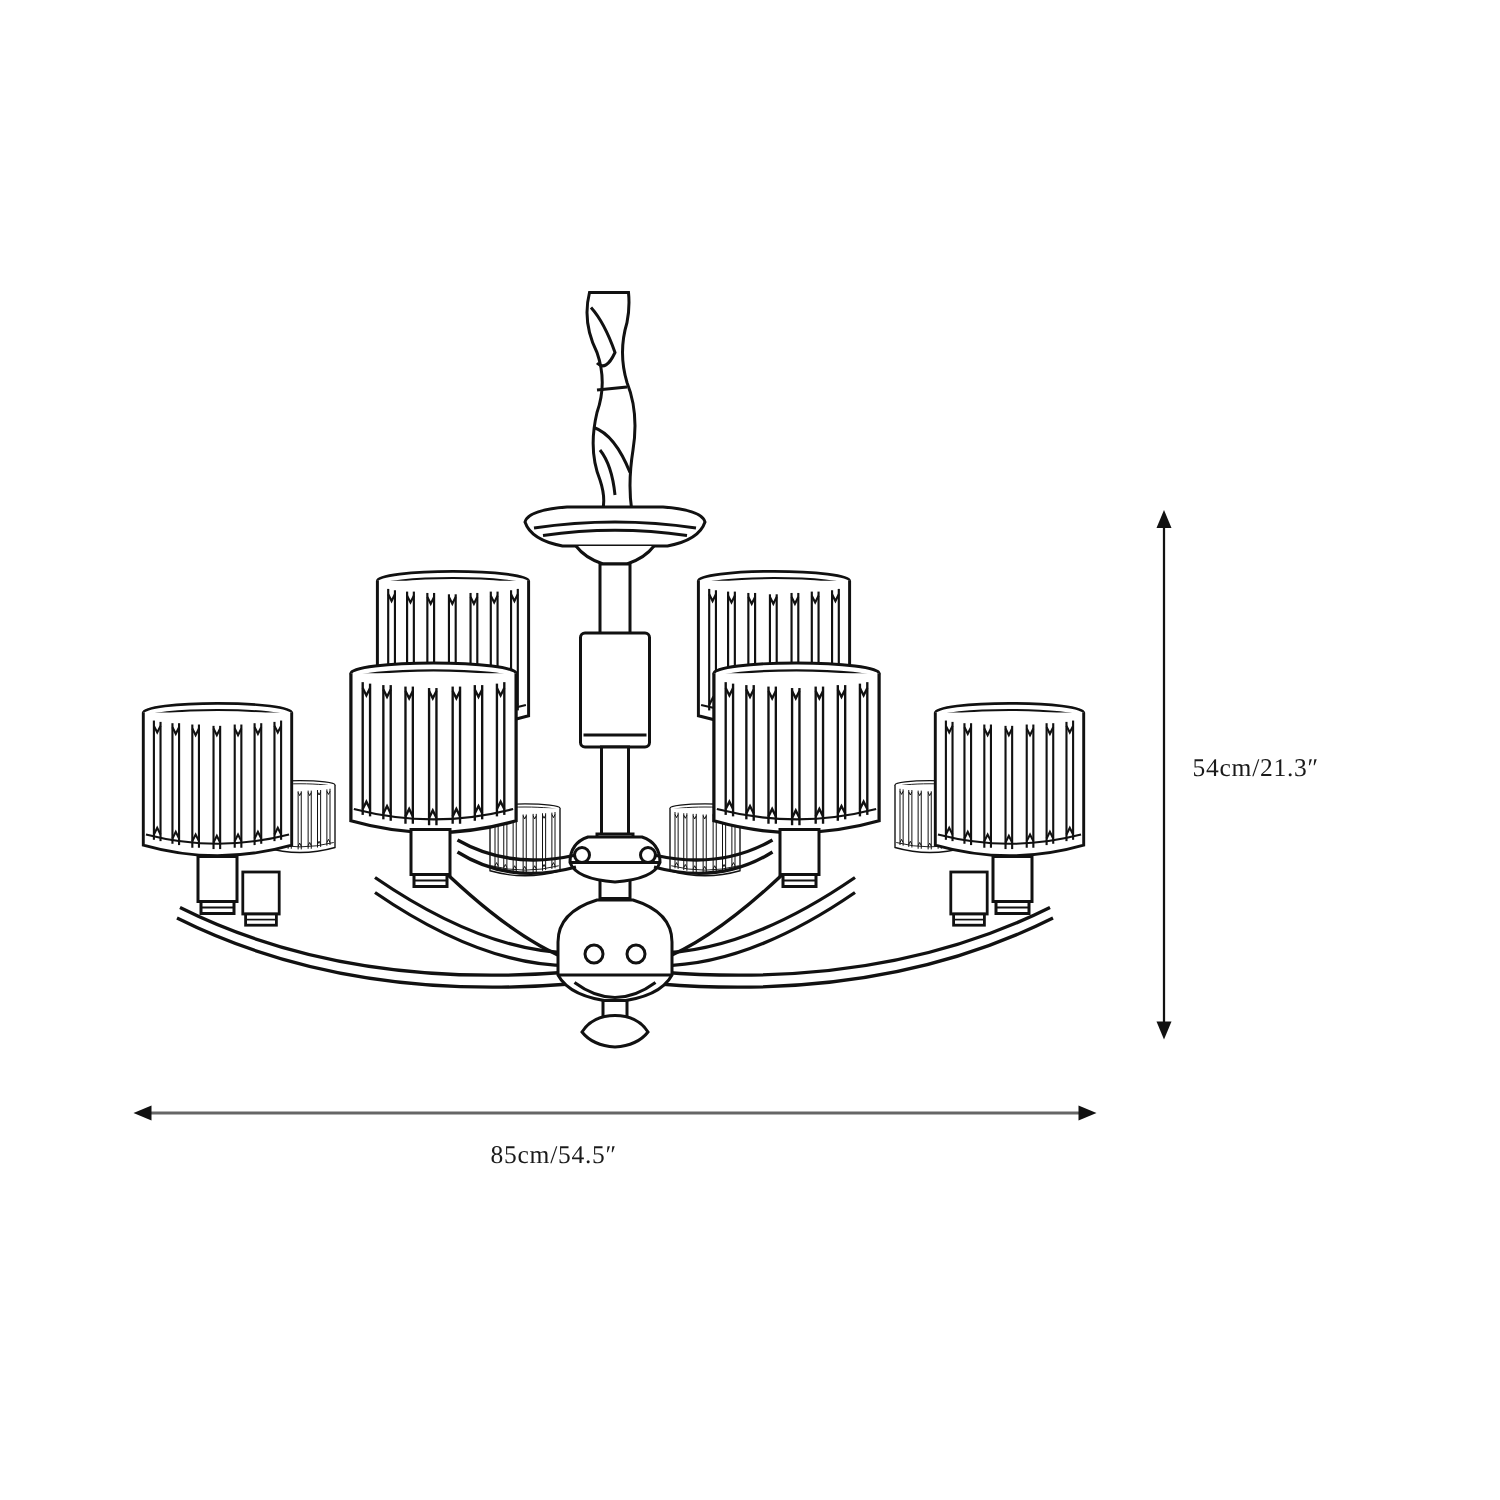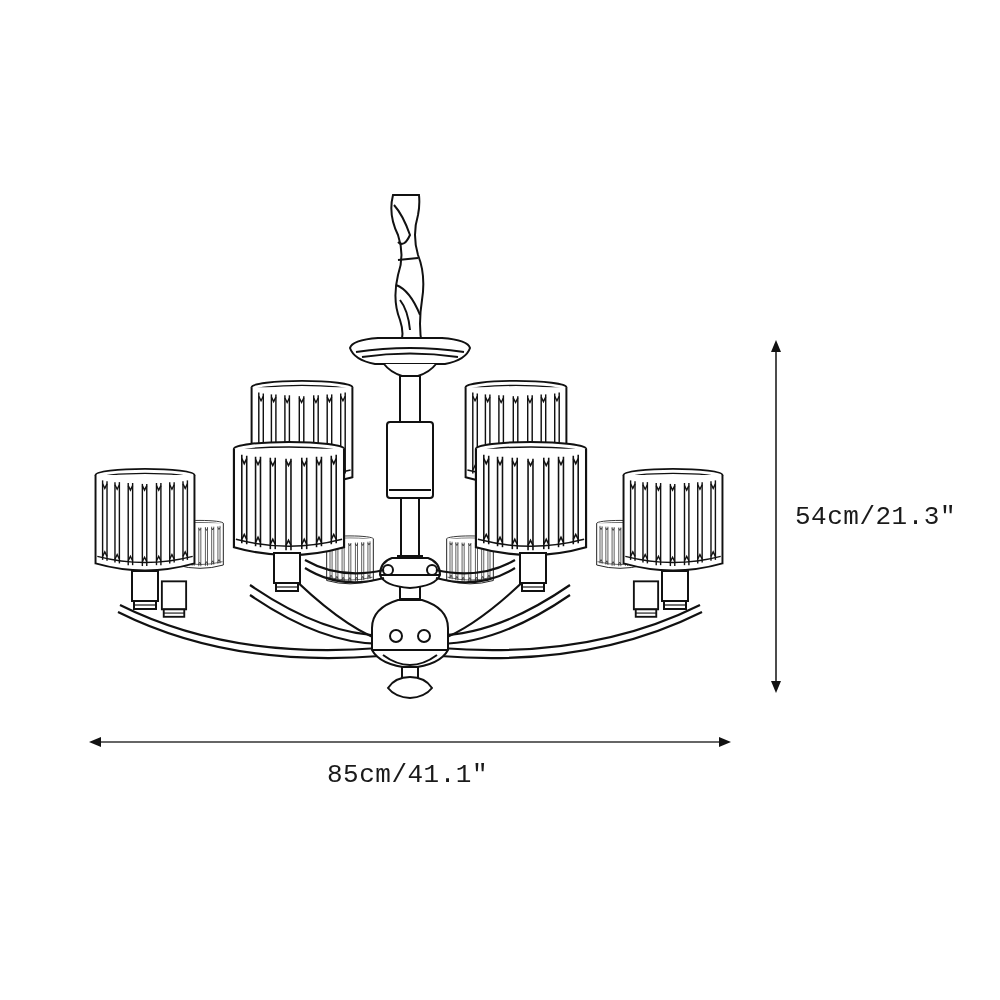--- a/index.html
+++ b/index.html
@@ -1,18 +1,18 @@
 <!DOCTYPE html>
 <html><head>
 <meta charset="utf-8">
 <style>
   html, body { margin: 0; padding: 0; background: #ffffff; }
   body { width: 1000px; height: 1000px; position: relative; overflow: hidden; font-family: "Liberation Sans", sans-serif; }
   #drawing { position: absolute; left: 0; top: 0; width: 1000px; height: 1000px; }
-  .dim-label { position: absolute; font-family: Liberation Mono, monospace; font-size: 26px; color: #1a1a1a; letter-spacing: 0.5px; white-space: nowrap; }
+  .dim-label { position: absolute; font-family: Liberation Serif, serif; font-size: 17px; color: #1a1a1a; letter-spacing: 0.5px; white-space: nowrap; }
   #height-label { left: 795px; top: 502px; }
   #width-label { left: 327px; top: 760px; }
 </style>
 </head>
 <body>
 
 <svg id="drawing" viewBox="0 0 1000 1000" xmlns="http://www.w3.org/2000/svg">
   <defs>
 
     <symbol id="shade" viewBox="0 0 120 120">
@@ -157,13 +157,13 @@
   </g>
 
   <g stroke="#666" fill="#111">
     <line x1="95" y1="742" x2="725" y2="742" stroke-width="2"></line>
     <path d="M101 737 L89 742 L101 747 Z" stroke="none"></path>
     <path d="M719 737 L731 742 L719 747 Z" stroke="none"></path>
   </g>
 </svg>
 
 <div id="height-label" class="dim-label">54cm/21.3″</div>
-<div id="width-label" class="dim-label">85cm/41.1″</div>
+<div id="width-label" class="dim-label">85cm/54.5″</div>
 
 </body></html>

